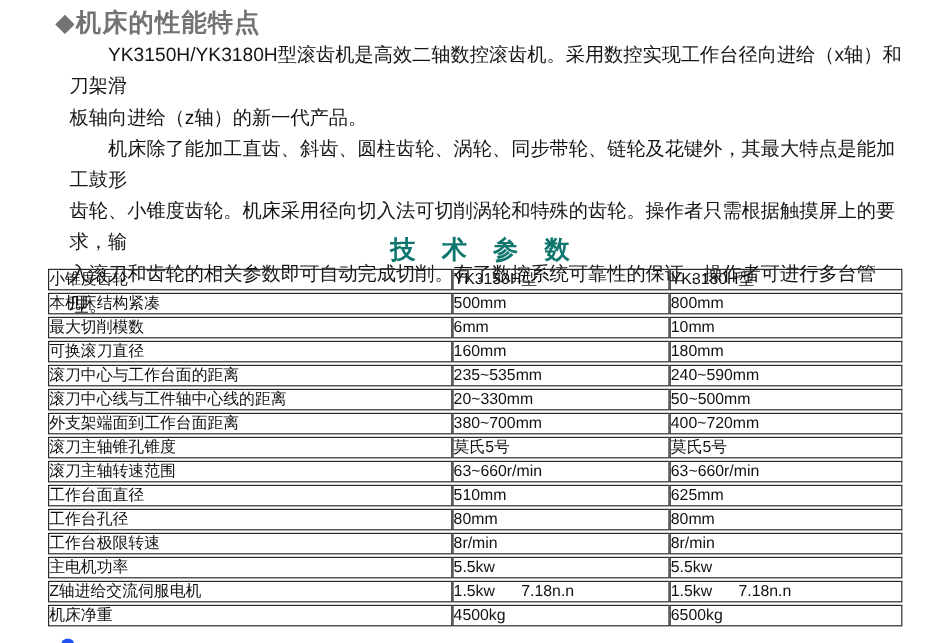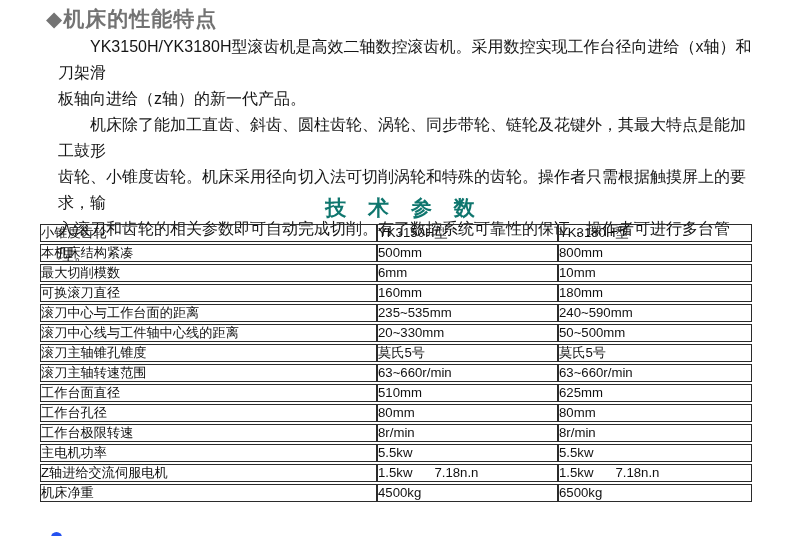--- a/index.html
+++ b/index.html
@@ -120,20 +120,25 @@
           <td class="c-label">滚刀中心与工作台面的距离</td>
           <td class="c-a">235~535mm</td>
           <td class="c-b">240~590mm</td>
         </tr>
         <tr>
           <td class="c-label">滚刀中心线与工件轴中心线的距离</td>
           <td class="c-a">20~330mm</td>
           <td class="c-b">50~500mm</td>
         </tr>
         <tr>
+          <td class="c-label">外支架端面到工作台面距离</td>
+          <td class="c-a">380~700mm</td>
+          <td class="c-b">400~720mm</td>
+        </tr>
+        <tr>
           <td class="c-label">滚刀主轴锥孔锥度</td>
           <td class="c-a">莫氏5号</td>
           <td class="c-b">莫氏5号</td>
         </tr>
         <tr>
           <td class="c-label">滚刀主轴转速范围</td>
           <td class="c-a">63~660r/min</td>
           <td class="c-b">63~660r/min</td>
         </tr>
         <tr>

